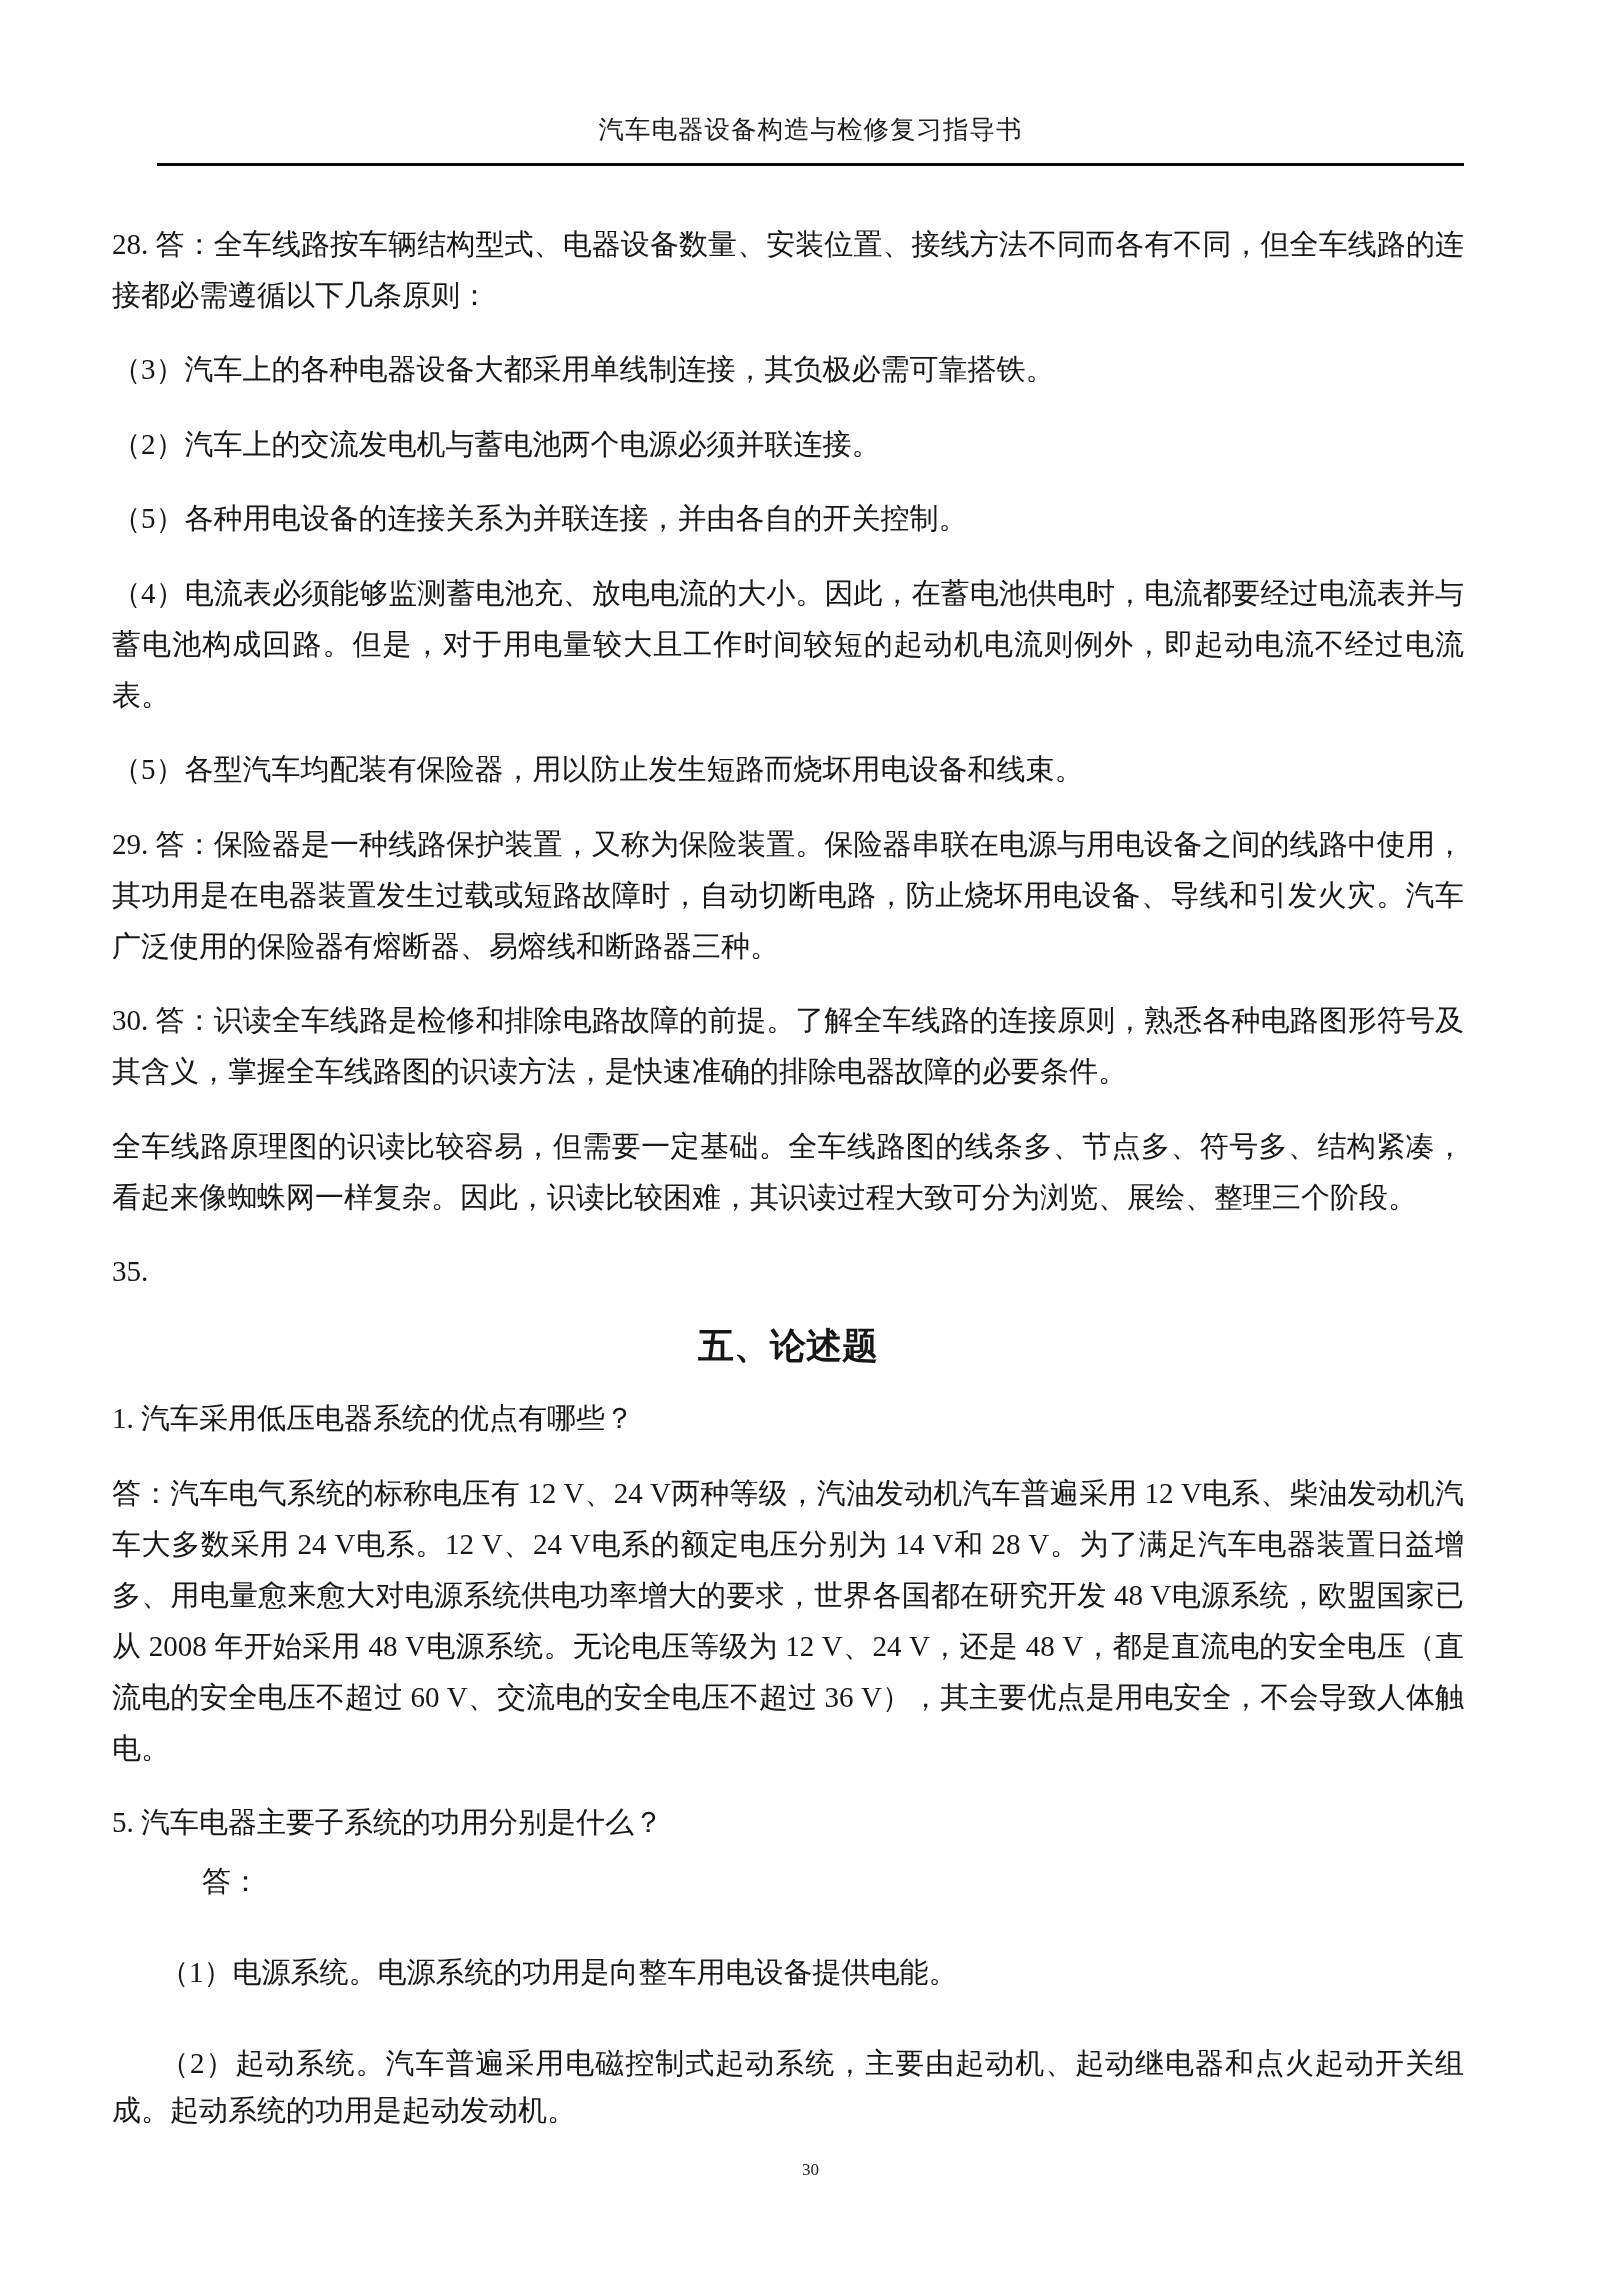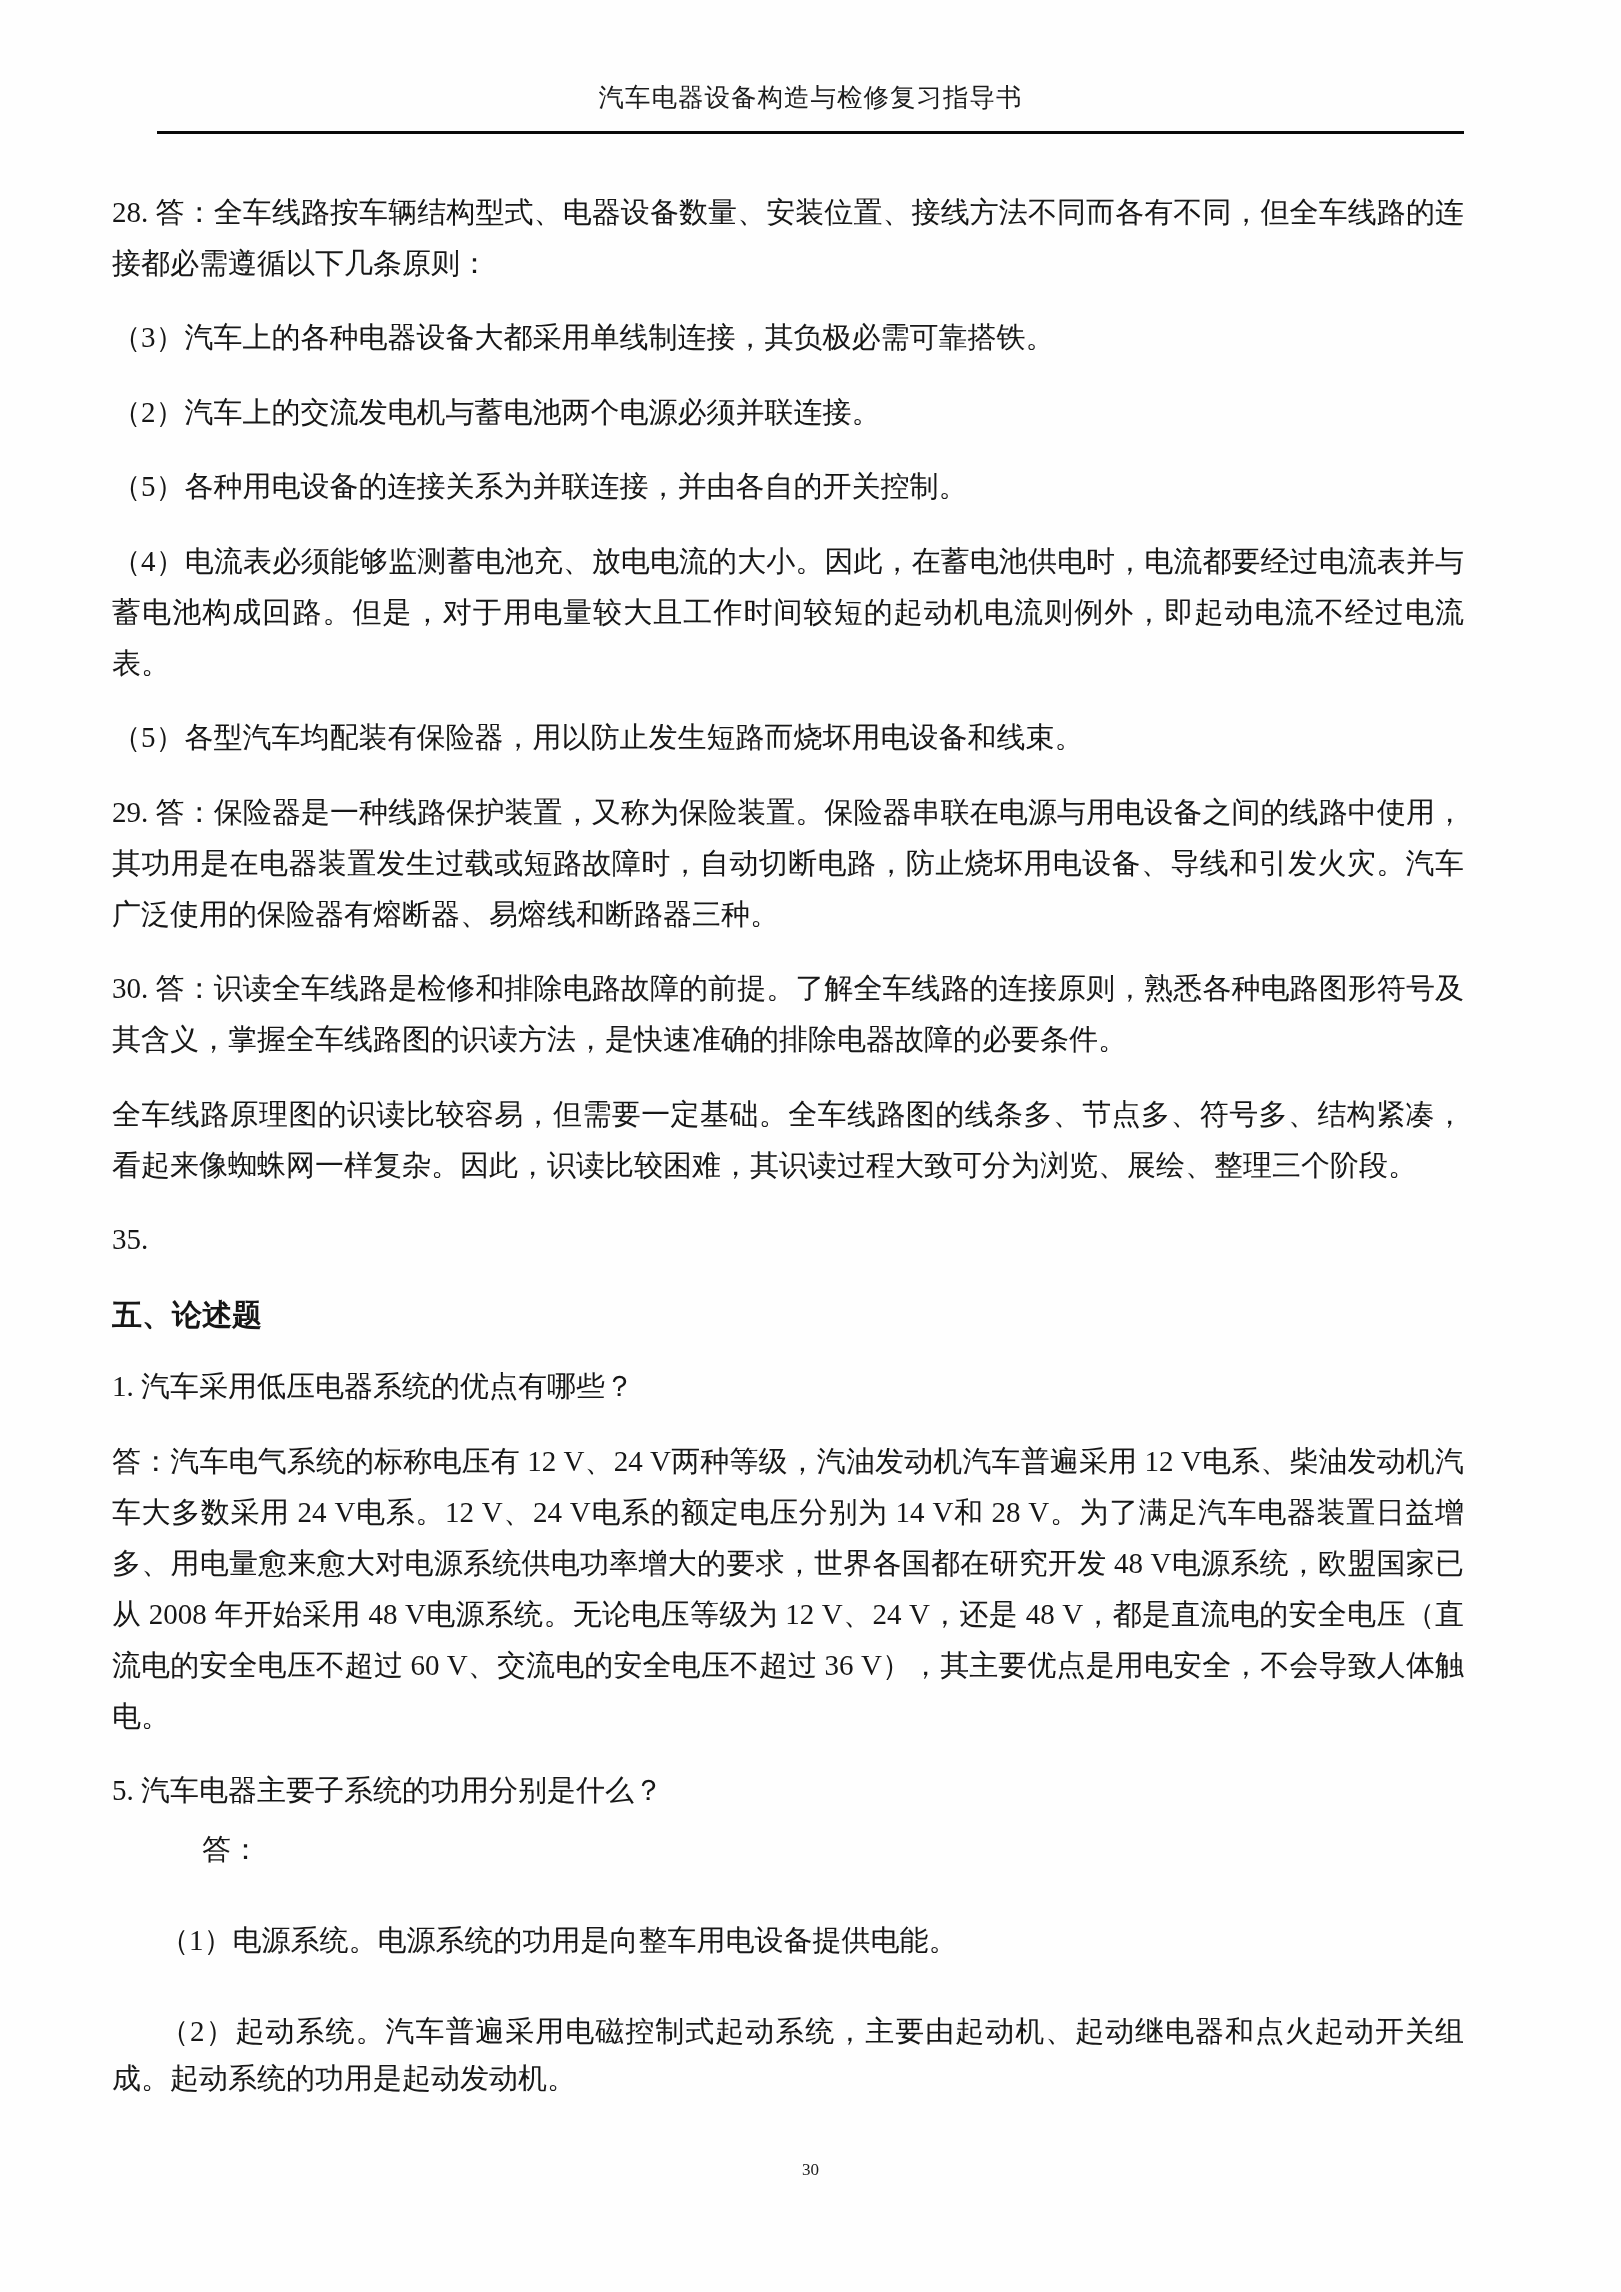--- a/index.html
+++ b/index.html
@@ -11,21 +11,21 @@
     position: relative;
     width: 1621px;
     height: 2293px;
     background: #fefefe;
     color: #171717;
     font-family: "Liberation Serif", "DejaVu Serif", serif;
     overflow: hidden;
     box-sizing: border-box;
   }
   .page-header {
-    padding-top: 80px;
+    padding-top: 112px;
   }
   .header-title {
     text-align: center;
     font-size: 25.5px;
     letter-spacing: 1px;
     color: #1c1c1c;
   }
   .header-rule {
     margin: 15.7px 157px 0 157px;
     border: none;
@@ -36,24 +36,24 @@
     padding: 0 157px 0 112px;
     margin-top: 53px;
     font-size: 29px;
     line-height: 51px;
     text-align: justify;
   }
   .block {
     margin: 0 0 23.5px 0;
   }
   .section-heading {
-    font-size: 30px;
+    font-size: 36px;
     font-weight: bold;
     margin: 2px 0 21.6px 0;
-    text-align: left;
+    text-align: center;
   }
   .essay-q {
     margin: 0 0 23.5px 0;
   }
   .essay-q2 {
     margin: 0 0 9.8px 0;
   }
   .tight {
     line-height: 47px;
     margin: 0;

